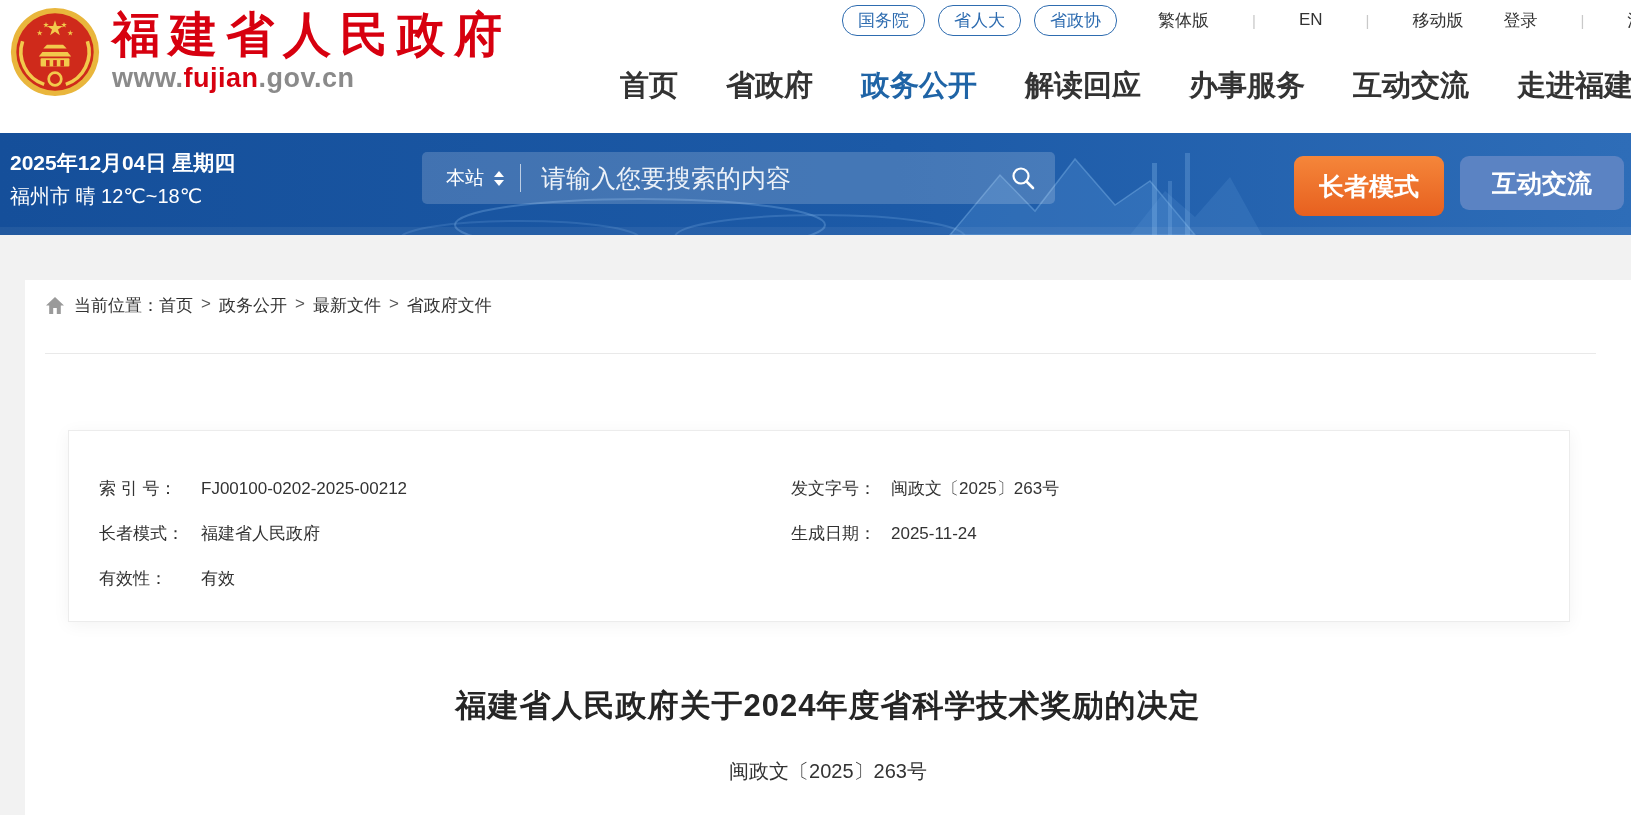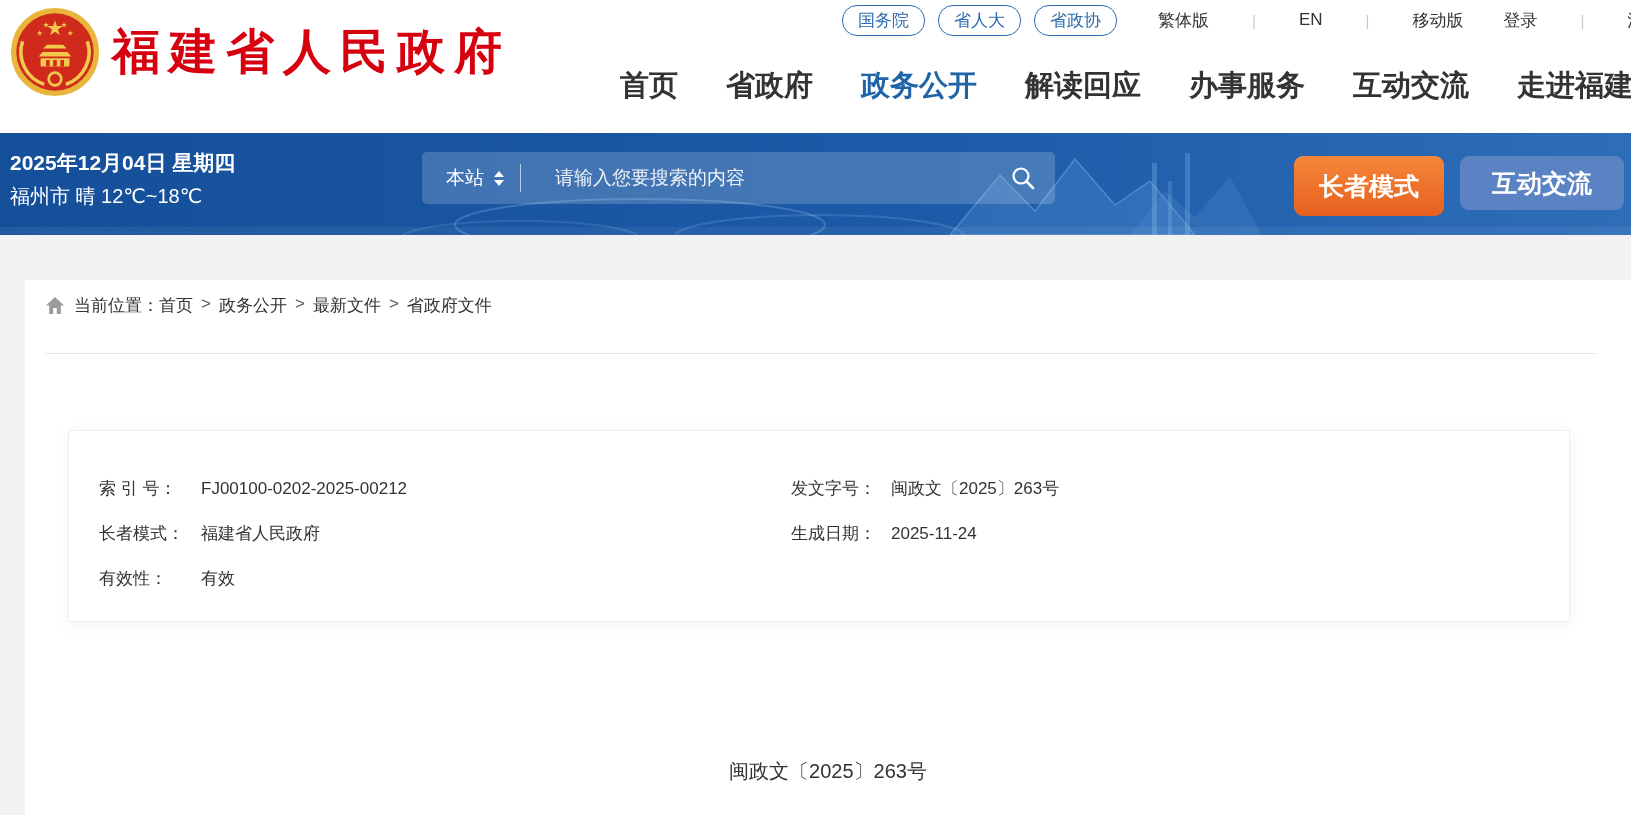--- a/index.html
+++ b/index.html
@@ -34,21 +34,21 @@
   .date-block{position:absolute;left:10px;top:17px;color:#fff;}
   .date-line{font-size:21px;font-weight:bold;line-height:26px;}
   .weather-line{font-size:20px;line-height:24px;margin-top:8px;}
 
   .search-bar{position:absolute;left:422px;top:19px;width:633px;height:52px;background:rgba(255,255,255,0.18);border-radius:5px;display:flex;align-items:center;color:#fff;}
   .scope{margin-left:24px;font-size:19px;cursor:pointer;}
   .arrows{margin-left:10px;display:flex;flex-direction:column;gap:3px;cursor:pointer;}
   .tri-up{width:0;height:0;border-left:5px solid transparent;border-right:5px solid transparent;border-bottom:6px solid #fff;}
   .tri-down{width:0;height:0;border-left:5px solid transparent;border-right:5px solid transparent;border-top:6px solid #fff;}
   .vline{width:1px;height:28px;background:rgba(255,255,255,0.65);margin-left:16px;}
-  .search-input{margin-left:32px;flex:1;background:transparent;border:none;outline:none;color:#fff;font-size:19px;font-family:inherit;}
+  .search-input{margin-left:18px;flex:1;background:transparent;border:none;outline:none;color:#fff;font-size:25px;font-family:inherit;}
   .search-input::placeholder{color:rgba(255,255,255,0.9);}
   .search-btn{margin-right:14px;width:36px;height:36px;display:flex;align-items:center;justify-content:center;cursor:pointer;}
 
   .elder-btn{position:absolute;left:1294px;top:23px;width:150px;height:60px;border-radius:9px;
     background:linear-gradient(180deg,#f5863a,var(--elder-orange));color:#fff;font-size:25px;font-weight:bold;
     display:flex;align-items:center;justify-content:center;cursor:pointer;}
   .access-btn{position:absolute;left:1460px;top:23px;width:164px;height:54px;border-radius:9px;
     background:var(--access-blue);color:#fff;font-size:25px;font-weight:bold;
     display:flex;align-items:center;justify-content:center;cursor:pointer;}
 
@@ -93,20 +93,21 @@
           <rect x="40" y="59" width="4" height="7" fill="#cf2a1b"></rect>
           <rect x="48" y="59" width="4" height="7" fill="#cf2a1b"></rect>
           <rect x="56" y="59" width="4" height="7" fill="#cf2a1b"></rect>
         </g>
         <circle cx="50" cy="80" r="7" fill="none" stroke="#f2c94c" stroke-width="3"></circle>
         <path d="M14,38 A38,38 0 0 0 38,86" fill="none" stroke="#f2c94c" stroke-width="4"></path>
         <path d="M86,38 A38,38 0 0 1 62,86" fill="none" stroke="#f2c94c" stroke-width="4"></path>
       </svg>
       <div>
         <div class="site-name">福建省人民政府</div>
+        <div class="site-url"><span>www.</span><span class="hl">fujian</span><span>.gov.cn</span></div>
       </div>
     </div>
 
     <div class="top-utility">
       <span class="gov-pill">国务院</span>
       <span class="gov-pill">省人大</span>
       <span class="gov-pill">省政协</span>
       <span class="lang-group">
         <span class="tlink">繁体版</span>
         <span class="sep">|</span>
@@ -210,16 +211,17 @@
           <span class="meta-label">发文字号：</span>
           <span class="meta-value">闽政文〔2025〕263号</span>
         </div>
         <div class="meta-row">
           <span class="meta-label">生成日期：</span>
           <span class="meta-value">2025-11-24</span>
         </div>
       </div>
     </div>
 
+    <div class="doc-title">福建省人民政府关于2024年度省科学技术奖励的决定</div>
     <div class="doc-number">闽政文〔2025〕263号</div>
   </div>
 
 </div>
 
 </body></html>

